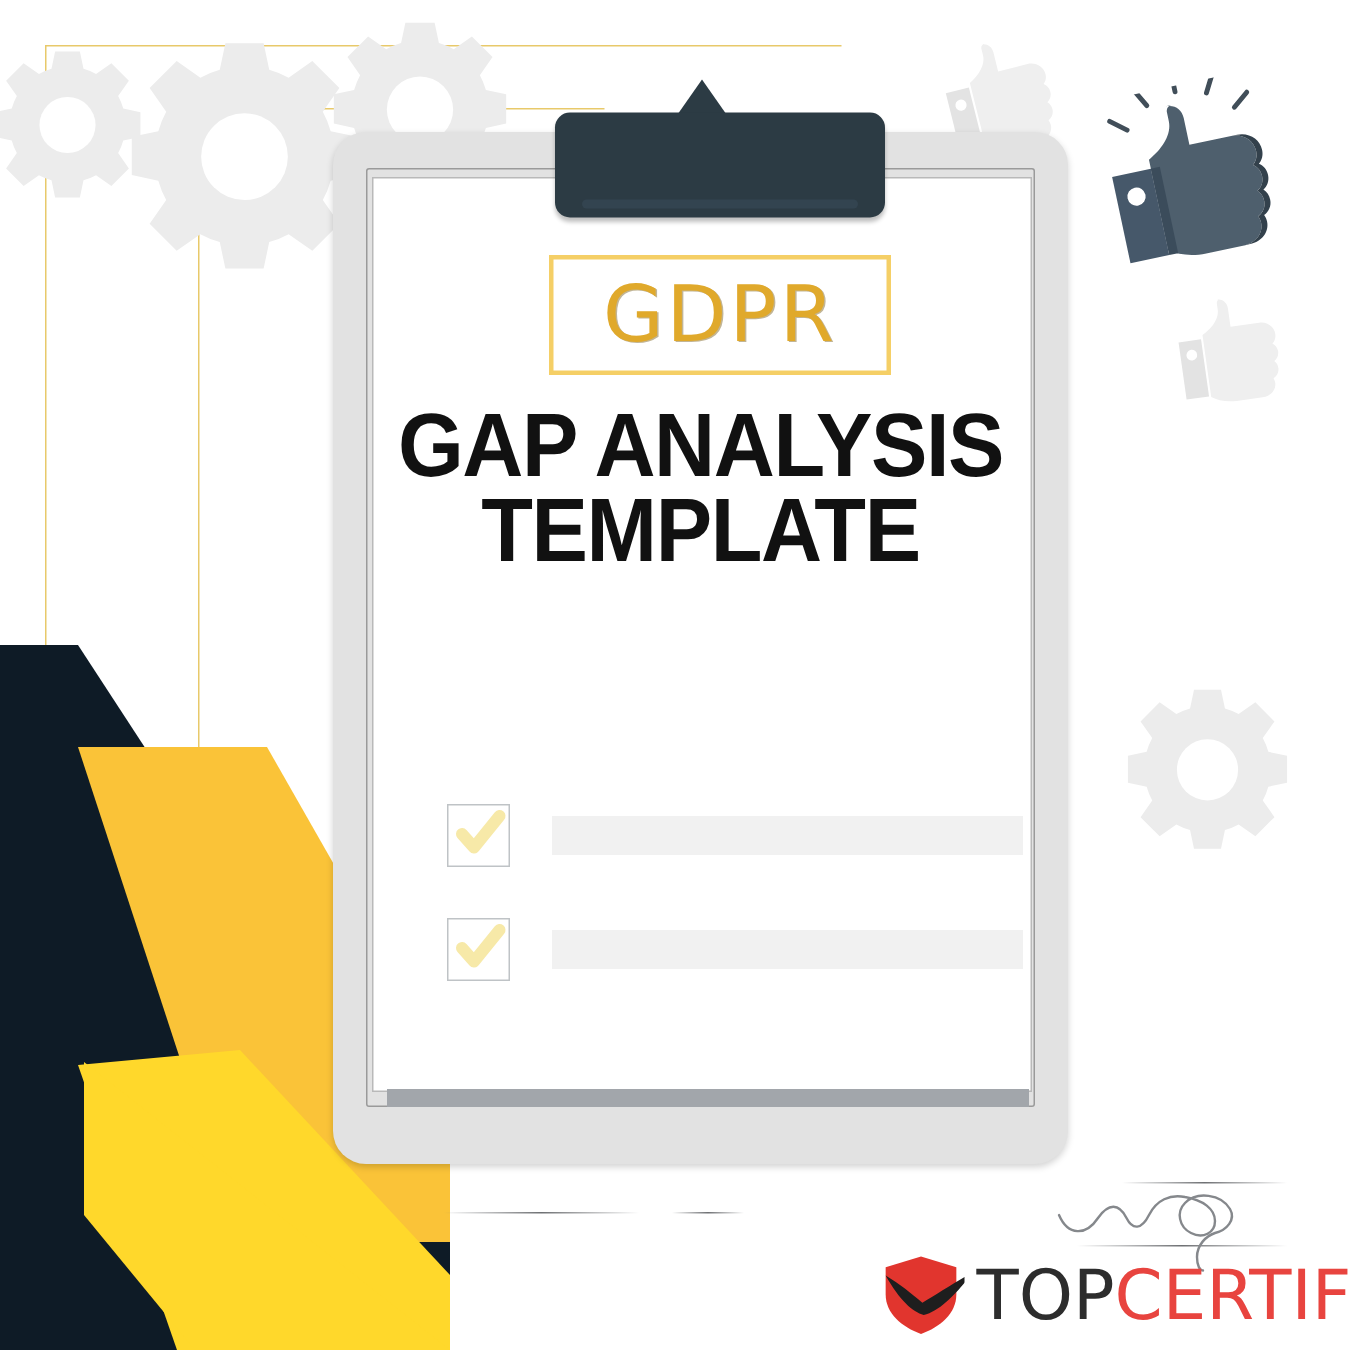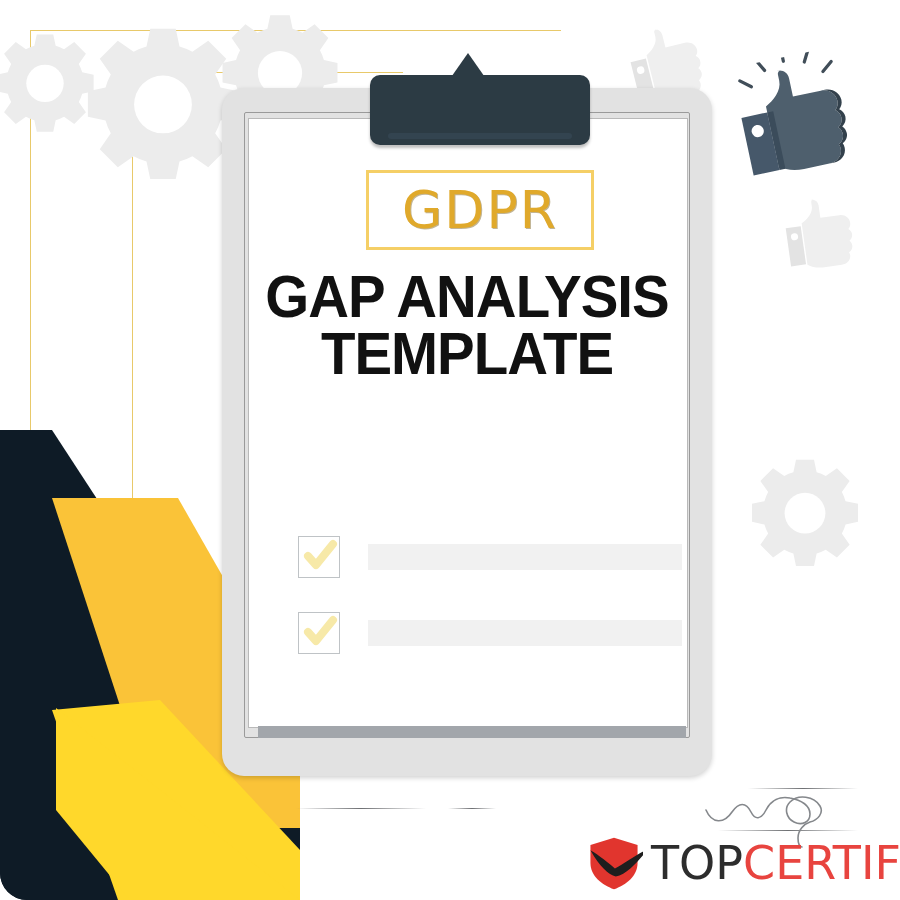--- a/index.html
+++ b/index.html
@@ -1,18 +1,18 @@
 <!DOCTYPE html>
 <html><head>
 <meta charset="utf-8">
 <style>
   html,body{margin:0;padding:0;background:#fff;}
   body{width:900px;height:900px;overflow:hidden;font-family:"Liberation Sans",sans-serif;}
 
-  #stage{position:relative;width:900px;height:900px;background:#ffffff;overflow:hidden;border-radius:27px;}
+  #stage{position:relative;width:900px;height:900px;background:#ffffff;overflow:hidden;}
 
   
   .frame-line{position:absolute;background:transparent;border-color:#E8C96A;border-style:solid;}
   .frame-outer{left:30px;top:30px;width:530px;height:710px;border-width:1.5px 0 0 1.5px;}
   .frame-inner{left:132px;top:72px;width:270px;height:830px;border-width:1.5px 0 0 1.5px;}
 
   
   .gear{position:absolute;}
   .gear svg{display:block;width:100%;height:100%;}
 

